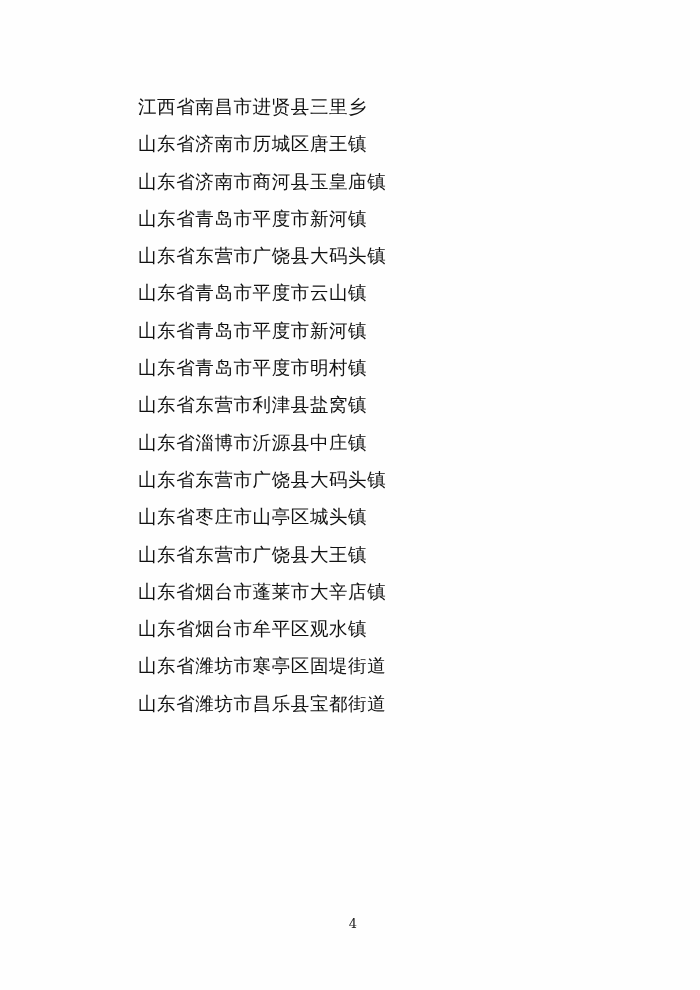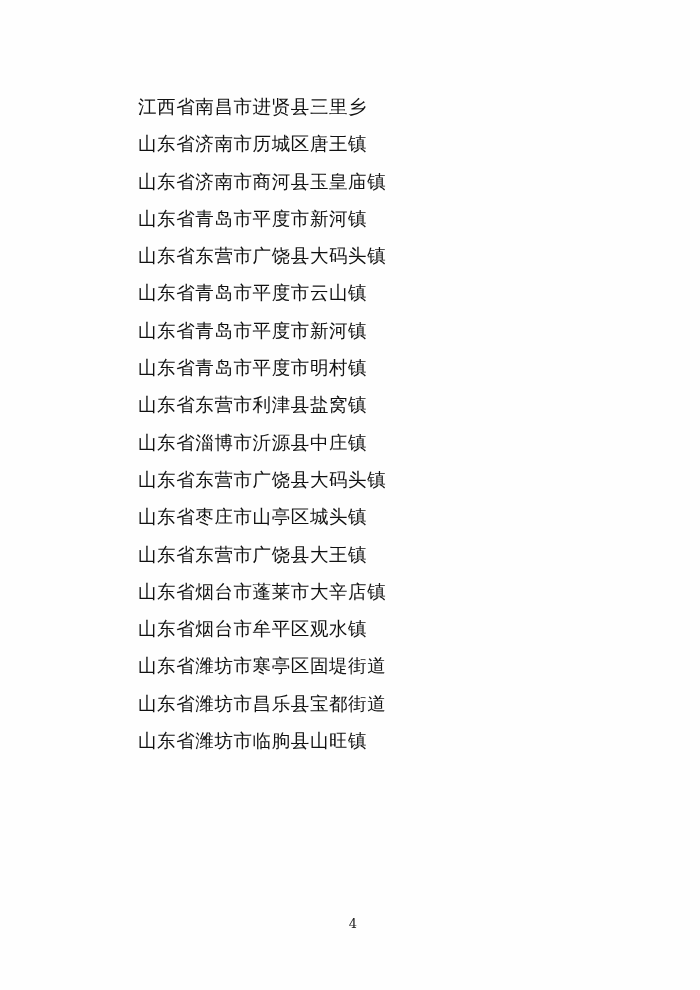--- a/index.html
+++ b/index.html
@@ -65,18 +65,17 @@
     <div class="line">山东省青岛市平度市明村镇</div>
     <div class="line">山东省东营市利津县盐窝镇</div>
     <div class="line">山东省淄博市沂源县中庄镇</div>
     <div class="line">山东省东营市广饶县大码头镇</div>
     <div class="line">山东省枣庄市山亭区城头镇</div>
     <div class="line">山东省东营市广饶县大王镇</div>
     <div class="line">山东省烟台市蓬莱市大辛店镇</div>
     <div class="line">山东省烟台市牟平区观水镇</div>
     <div class="line">山东省潍坊市寒亭区固堤街道</div>
     <div class="line">山东省潍坊市昌乐县宝都街道</div>
-    <div class="line">山东省潍坊市临朐县山旺镇</div>
   </div>
   <div class="page-number">
     <span>4</span>
   </div>
 </div>
 
 </body></html>

